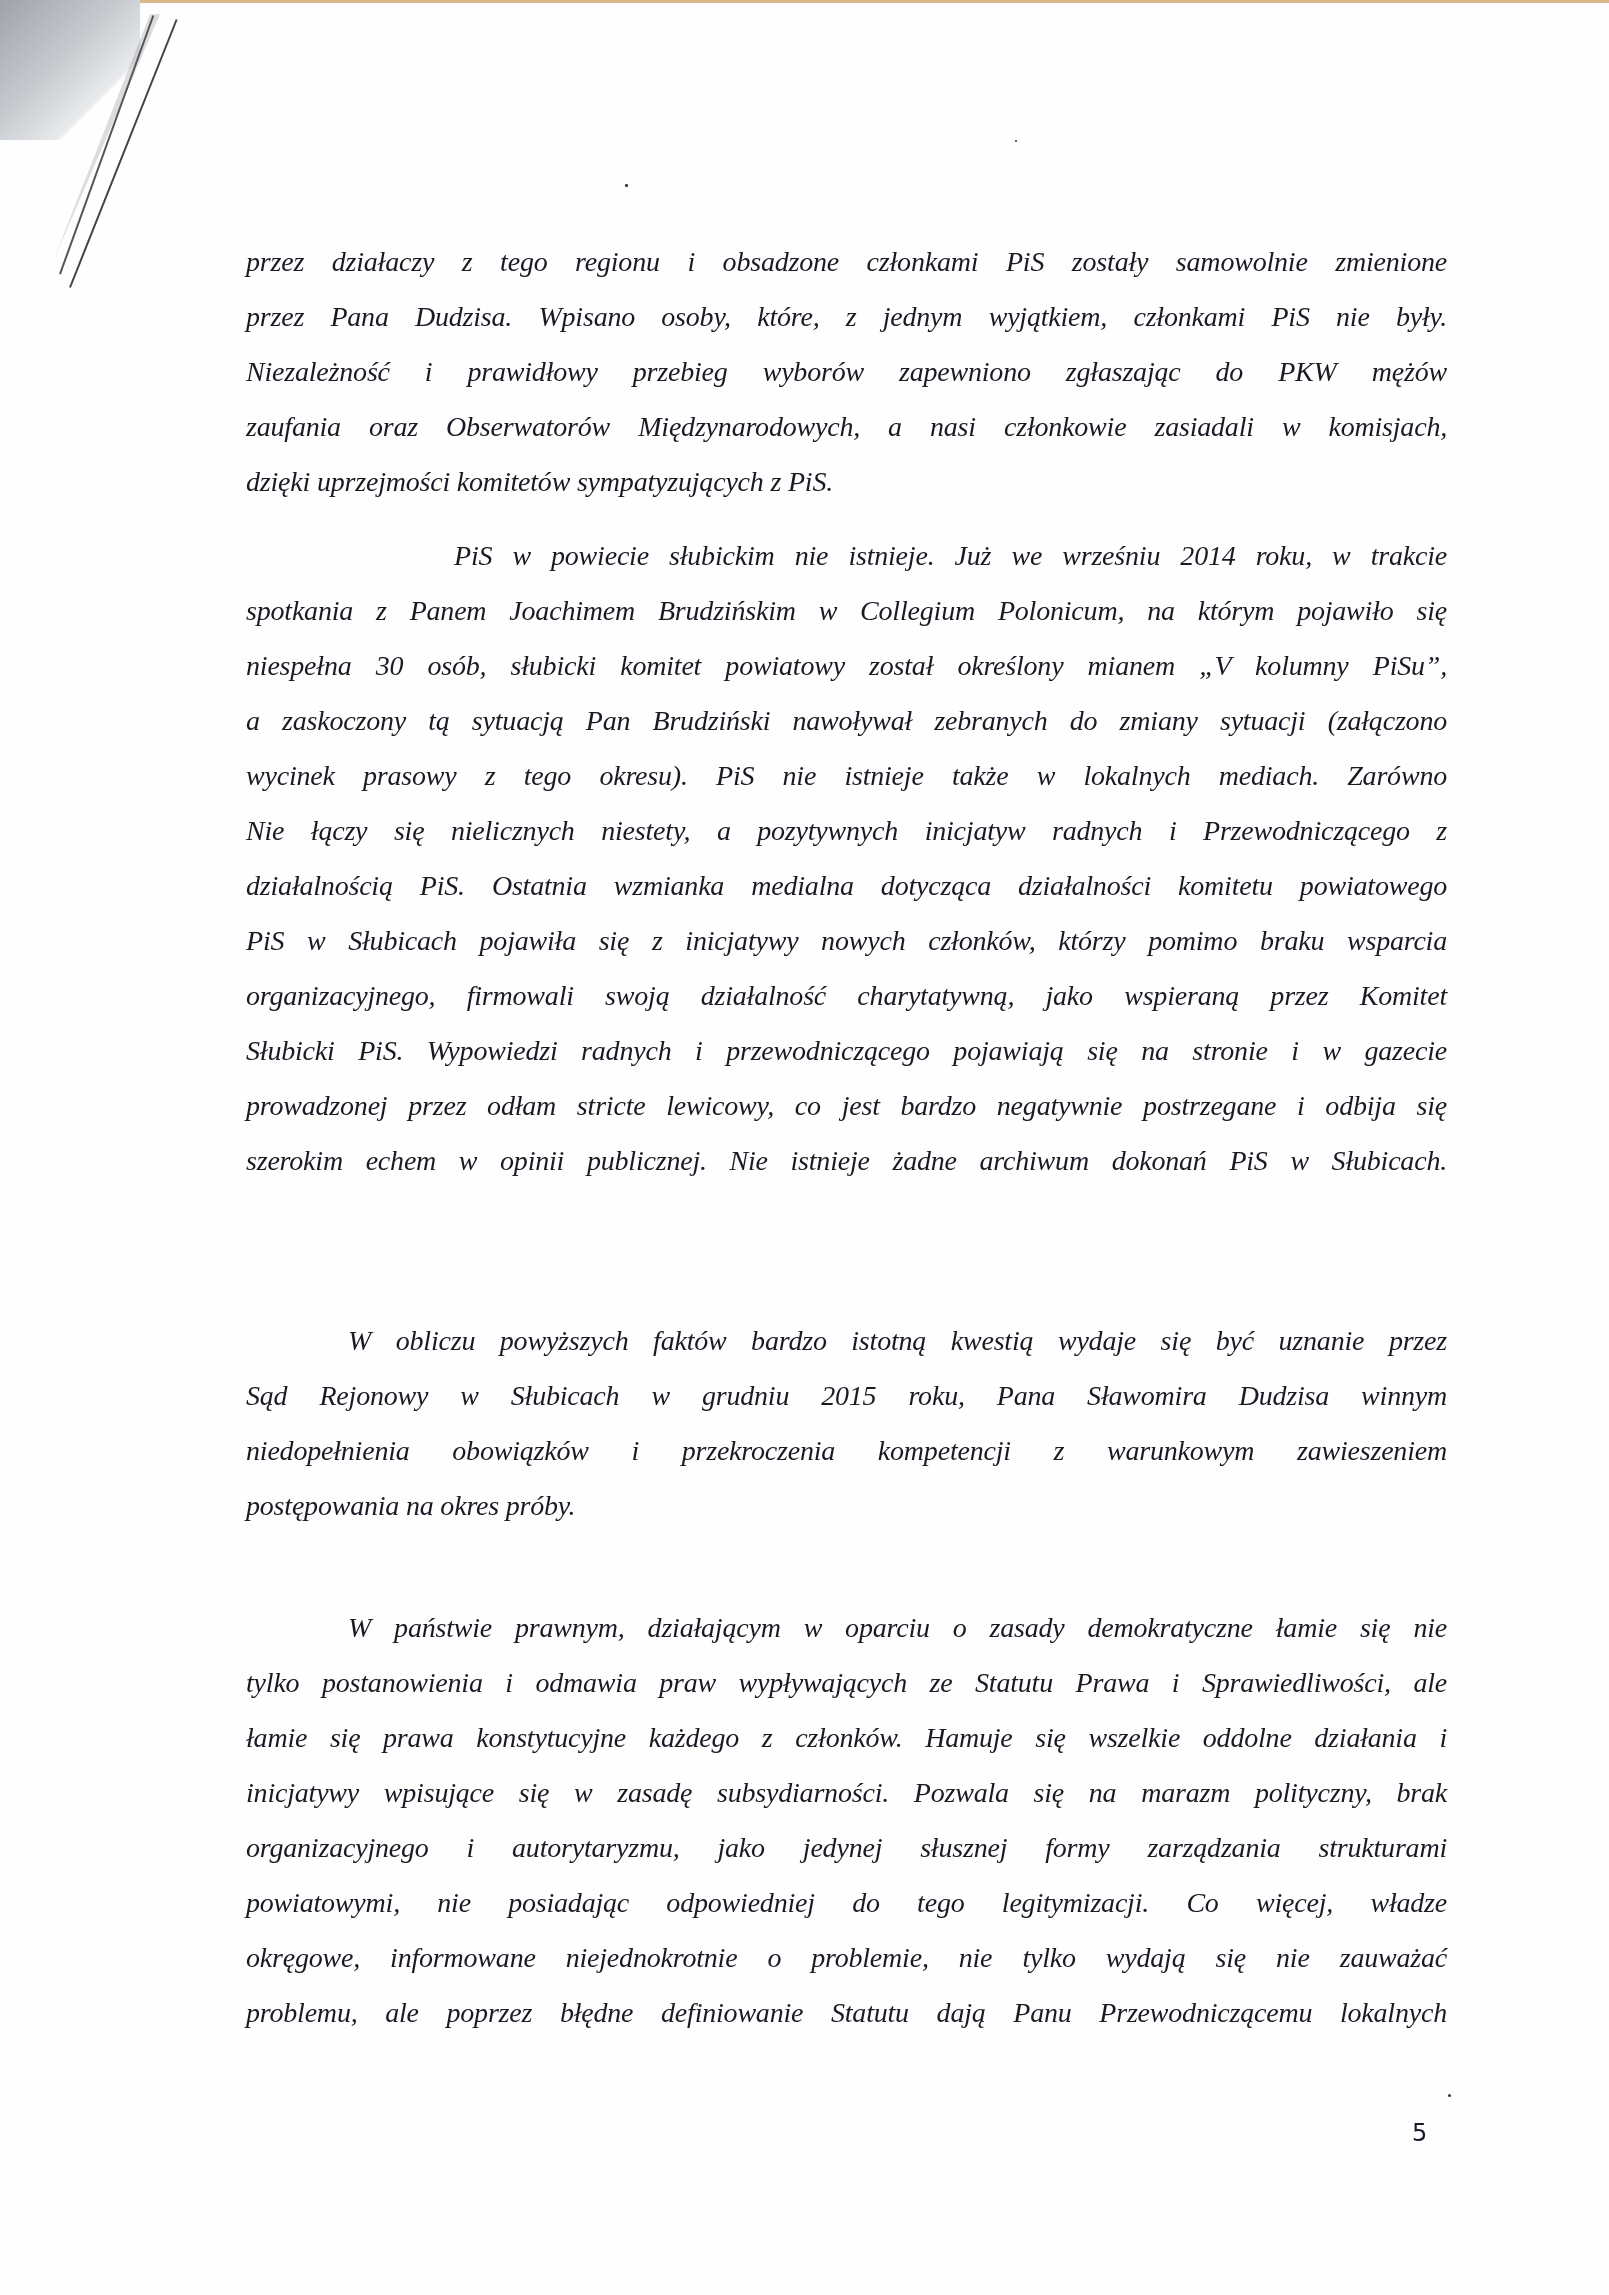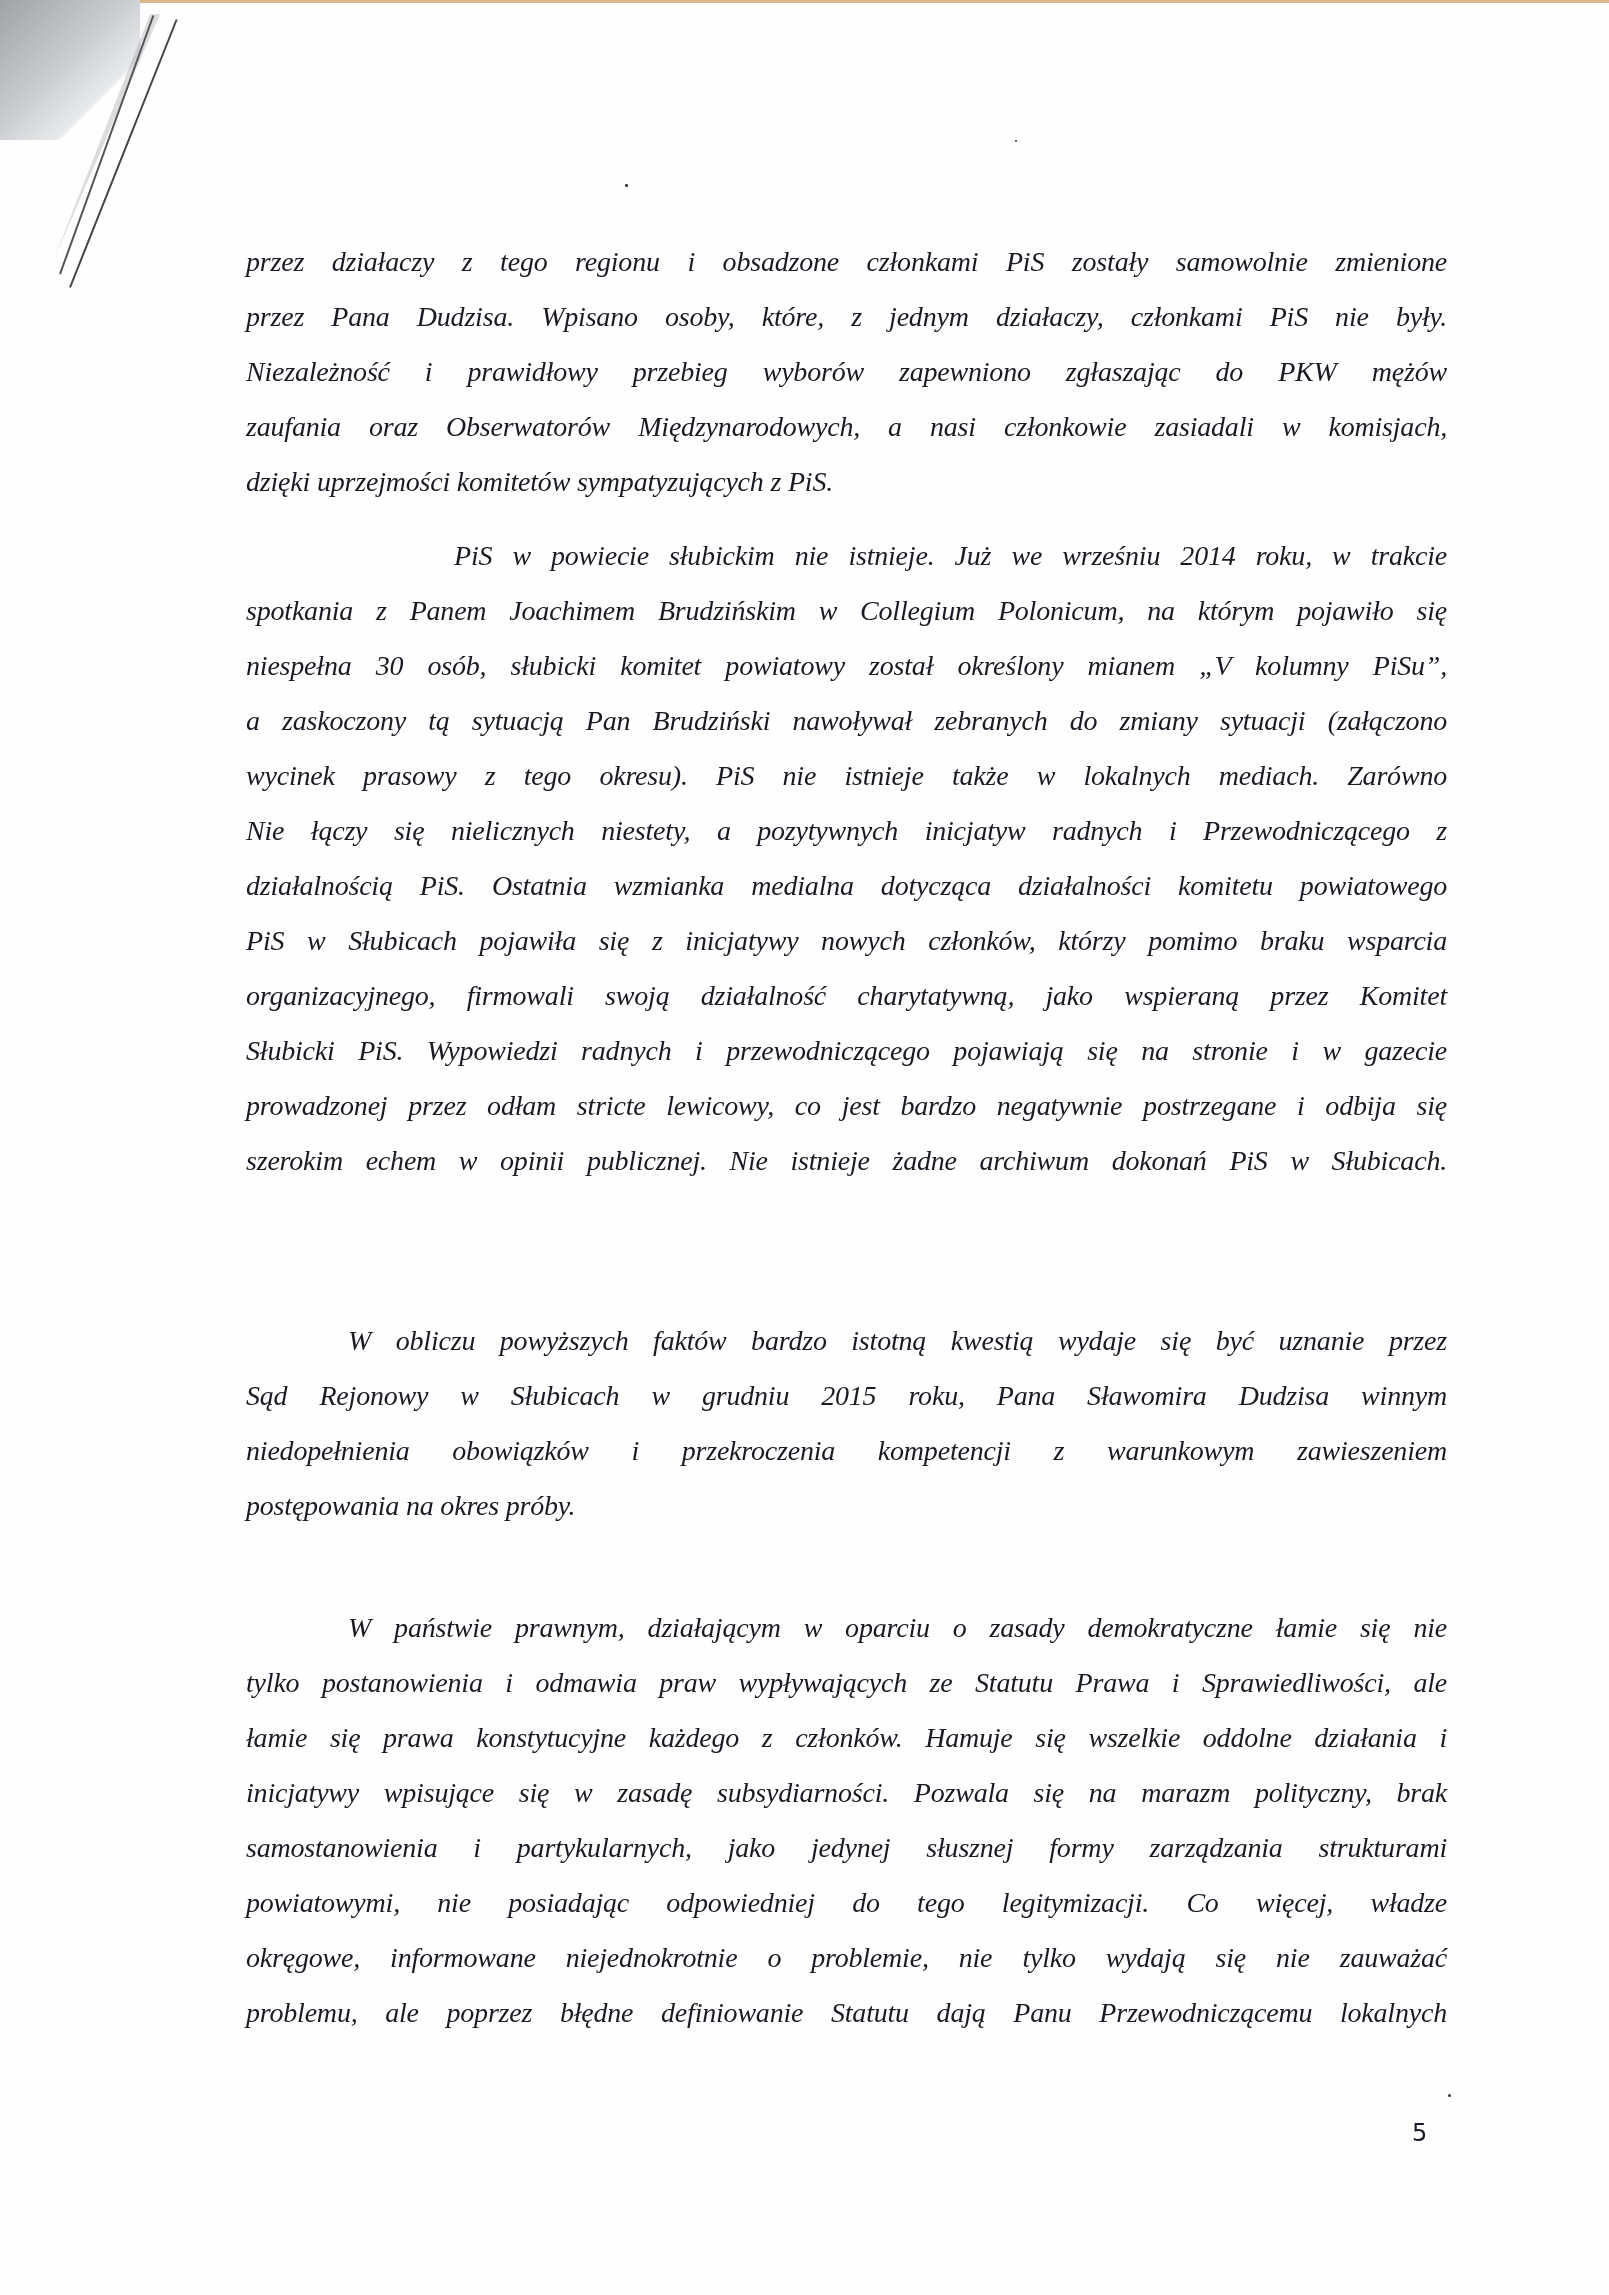--- a/index.html
+++ b/index.html
@@ -77,21 +77,21 @@
   <div class="top-edge"></div>
   <div class="corner-fold"></div>
   <svg class="scan-marks" viewBox="0 0 240 420">
     <polygon points="180,10 165,10 20,380" fill="rgba(120,120,130,0.25)"></polygon>
     <line x1="170" y1="12" x2="30" y2="400" stroke="#555" stroke-width="3"></line>
     <line x1="205" y1="18" x2="45" y2="420" stroke="#444" stroke-width="3"></line>
   </svg>
 
   <div class="text-block p1">
     <span class="line">przez działaczy z tego regionu i obsadzone członkami PiS zostały samowolnie zmienione</span>
-    <span class="line">przez Pana Dudzisa. Wpisano osoby, które, z jednym działaczy, członkami PiS nie były.</span>
+    <span class="line">przez Pana Dudzisa. Wpisano osoby, które, z jednym wyjątkiem, członkami PiS nie były.</span>
     <span class="line">Niezależność i prawidłowy przebieg wyborów zapewniono zgłaszając do PKW mężów</span>
     <span class="line">zaufania oraz Obserwatorów Międzynarodowych, a nasi członkowie zasiadali w komisjach,</span>
     <span class="line last">dzięki uprzejmości komitetów sympatyzujących z PiS.</span>
   </div>
 
   <div class="text-block p2">
     <span class="line first">PiS w powiecie słubickim nie istnieje. Już we wrześniu 2014 roku, w trakcie</span>
     <span class="line">spotkania z Panem Joachimem Brudzińskim w Collegium Polonicum, na którym pojawiło się</span>
     <span class="line">niespełna 30 osób, słubicki komitet powiatowy został określony mianem „V kolumny PiSu”,</span>
     <span class="line">a zaskoczony tą sytuacją Pan Brudziński nawoływał zebranych do zmiany sytuacji (załączono</span>
@@ -110,21 +110,21 @@
     <span class="line">Sąd Rejonowy w Słubicach w grudniu 2015 roku, Pana Sławomira Dudzisa winnym</span>
     <span class="line">niedopełnienia obowiązków i przekroczenia kompetencji z warunkowym zawieszeniem</span>
     <span class="line last">postępowania na okres próby.</span>
   </div>
 
   <div class="text-block p4">
     <span class="line first">W państwie prawnym, działającym w oparciu o zasady demokratyczne łamie się nie</span>
     <span class="line">tylko postanowienia  i odmawia praw wypływających ze Statutu Prawa i Sprawiedliwości, ale</span>
     <span class="line">łamie się prawa konstytucyjne każdego z członków. Hamuje się wszelkie oddolne działania i</span>
     <span class="line">inicjatywy wpisujące się w zasadę subsydiarności. Pozwala się na marazm polityczny, brak</span>
-    <span class="line">samostanowienia i partykularnych, jako jedynej słusznej formy zarządzania strukturami</span>
+    <span class="line">organizacyjnego i autorytaryzmu, jako jedynej słusznej formy zarządzania strukturami</span>
     <span class="line">powiatowymi, nie posiadając odpowiedniej do tego legitymizacji. Co więcej, władze</span>
     <span class="line">okręgowe, informowane niejednokrotnie o problemie, nie tylko wydają się nie zauważać</span>
     <span class="line">problemu, ale poprzez błędne definiowanie Statutu dają Panu Przewodniczącemu lokalnych</span>
   </div>
 
   <div class="page-number">5</div>
 
   <span class="speck" style="left:1448px; top:2094px;"></span>
   <span class="speck" style="left:1015px; top:140px; width:2px; height:2px;"></span>
   <span class="speck" style="left:625px; top:184px; width:2.7px; height:2.7px;"></span>

